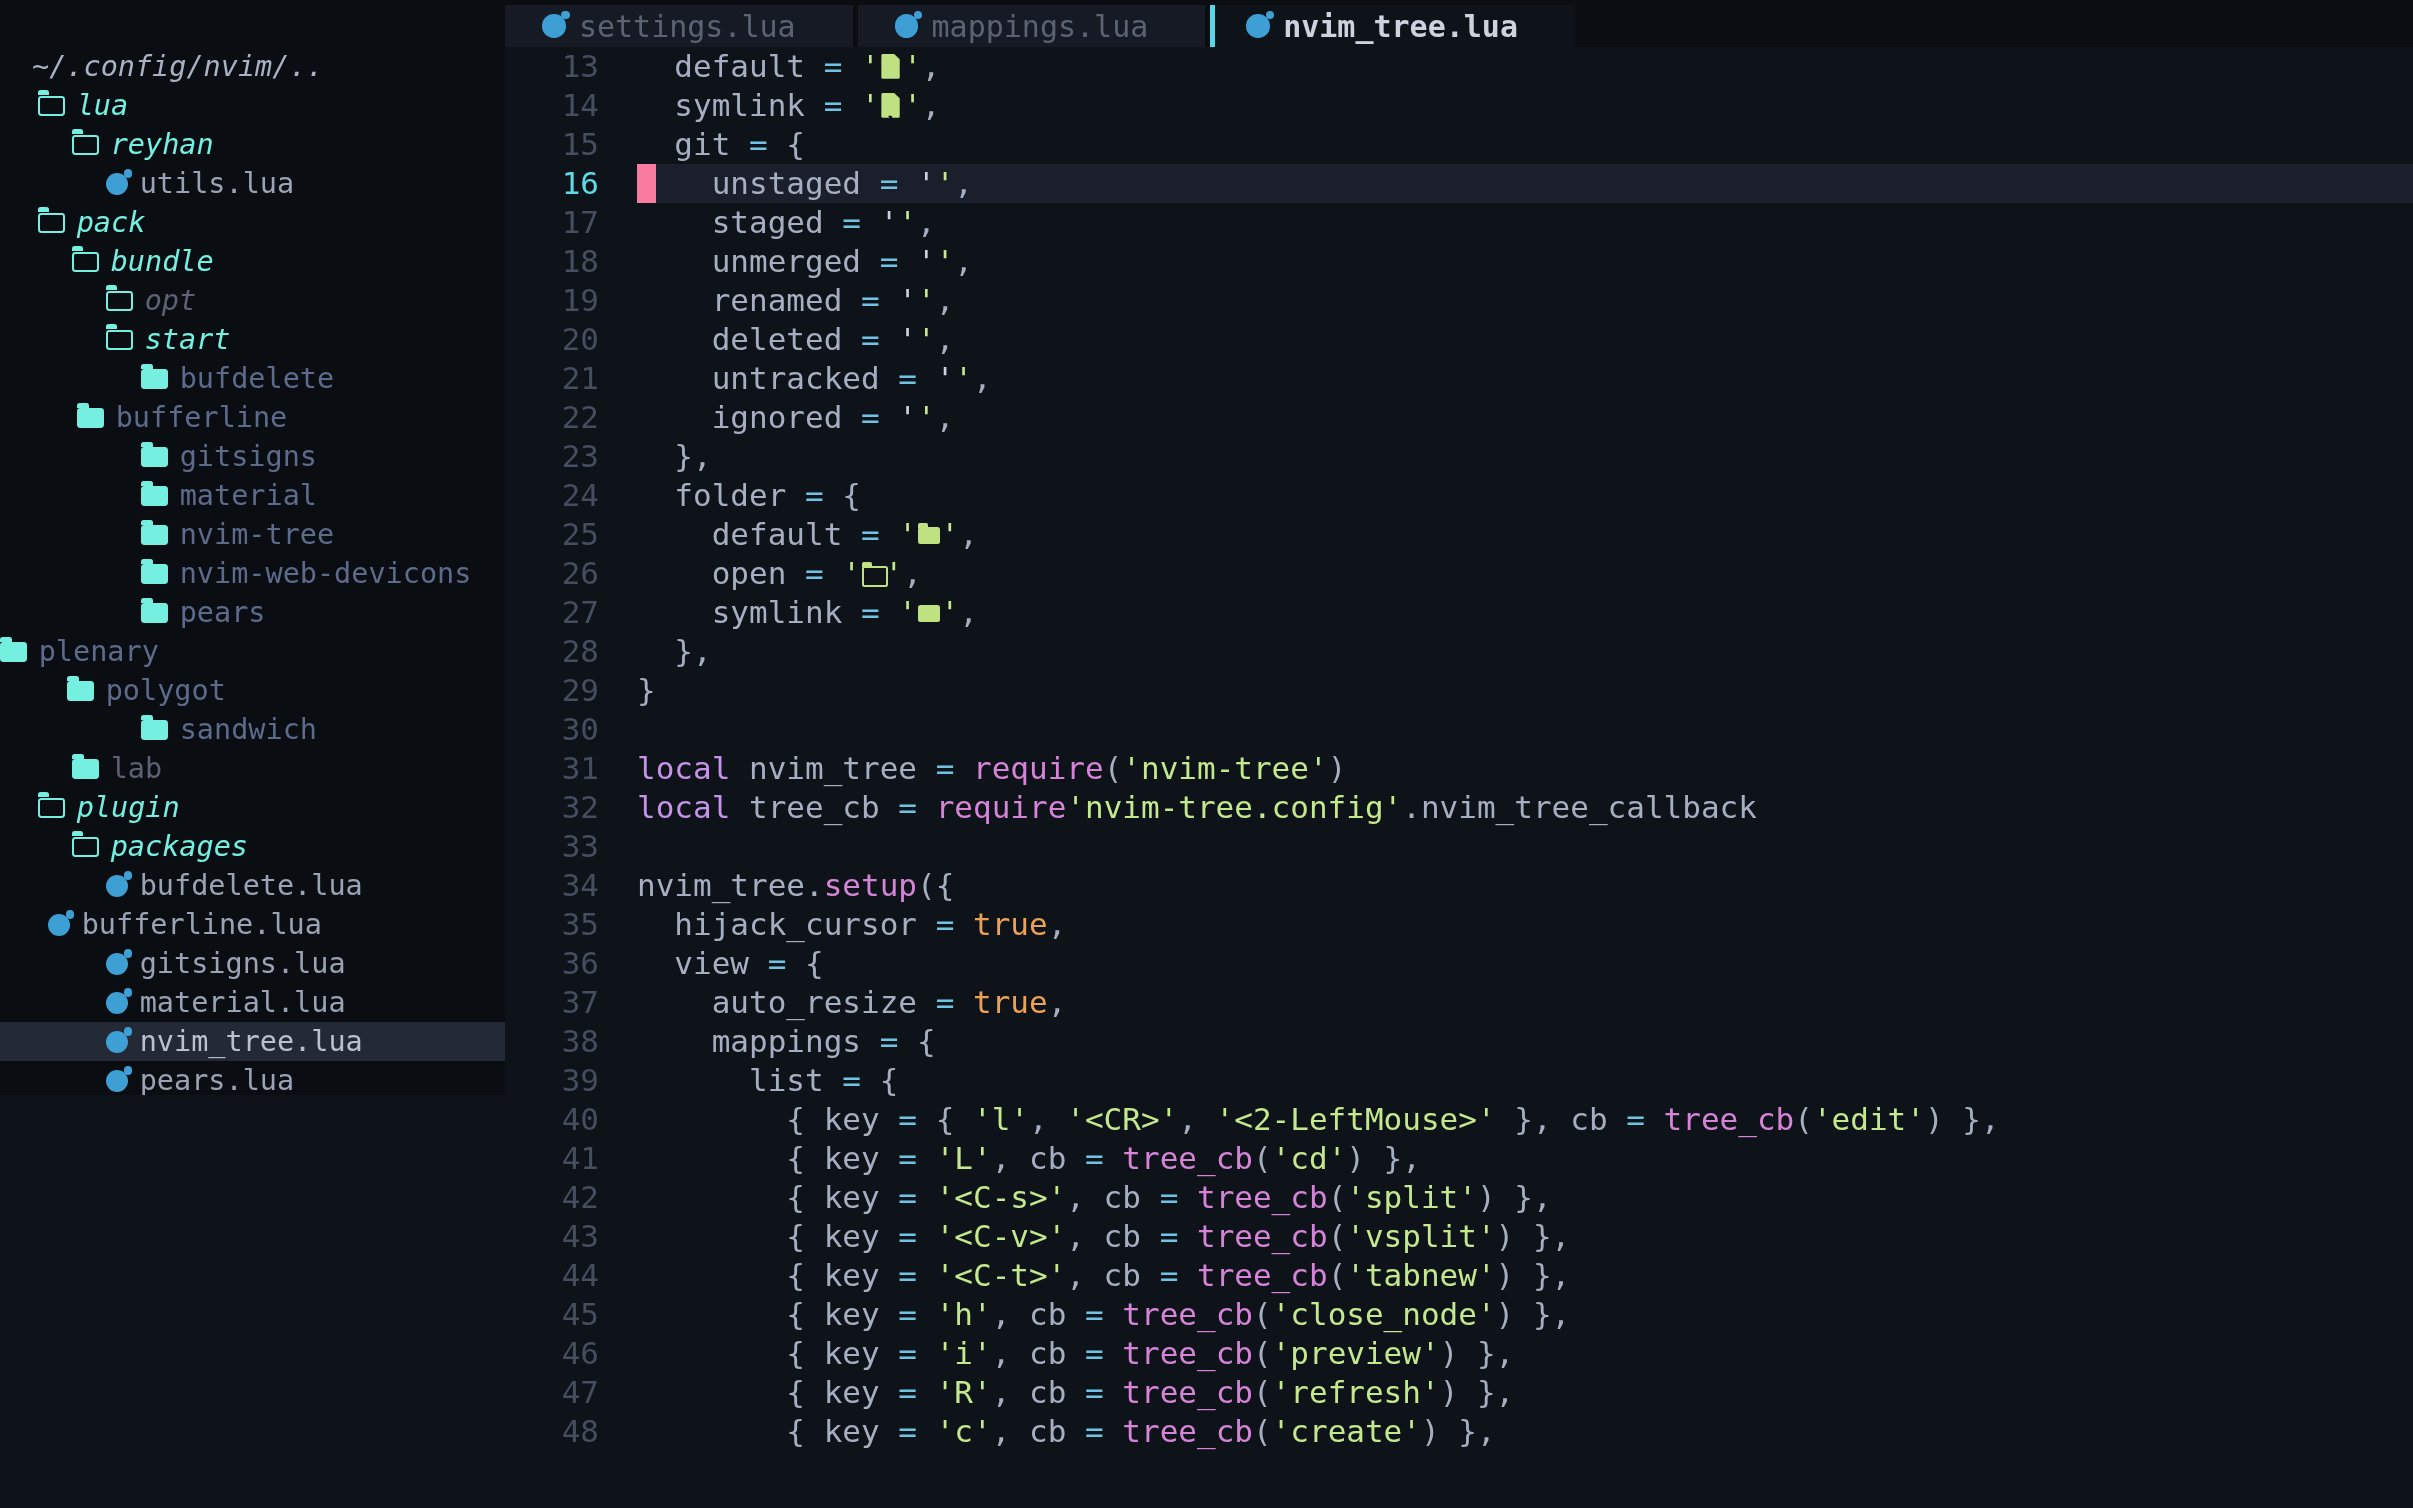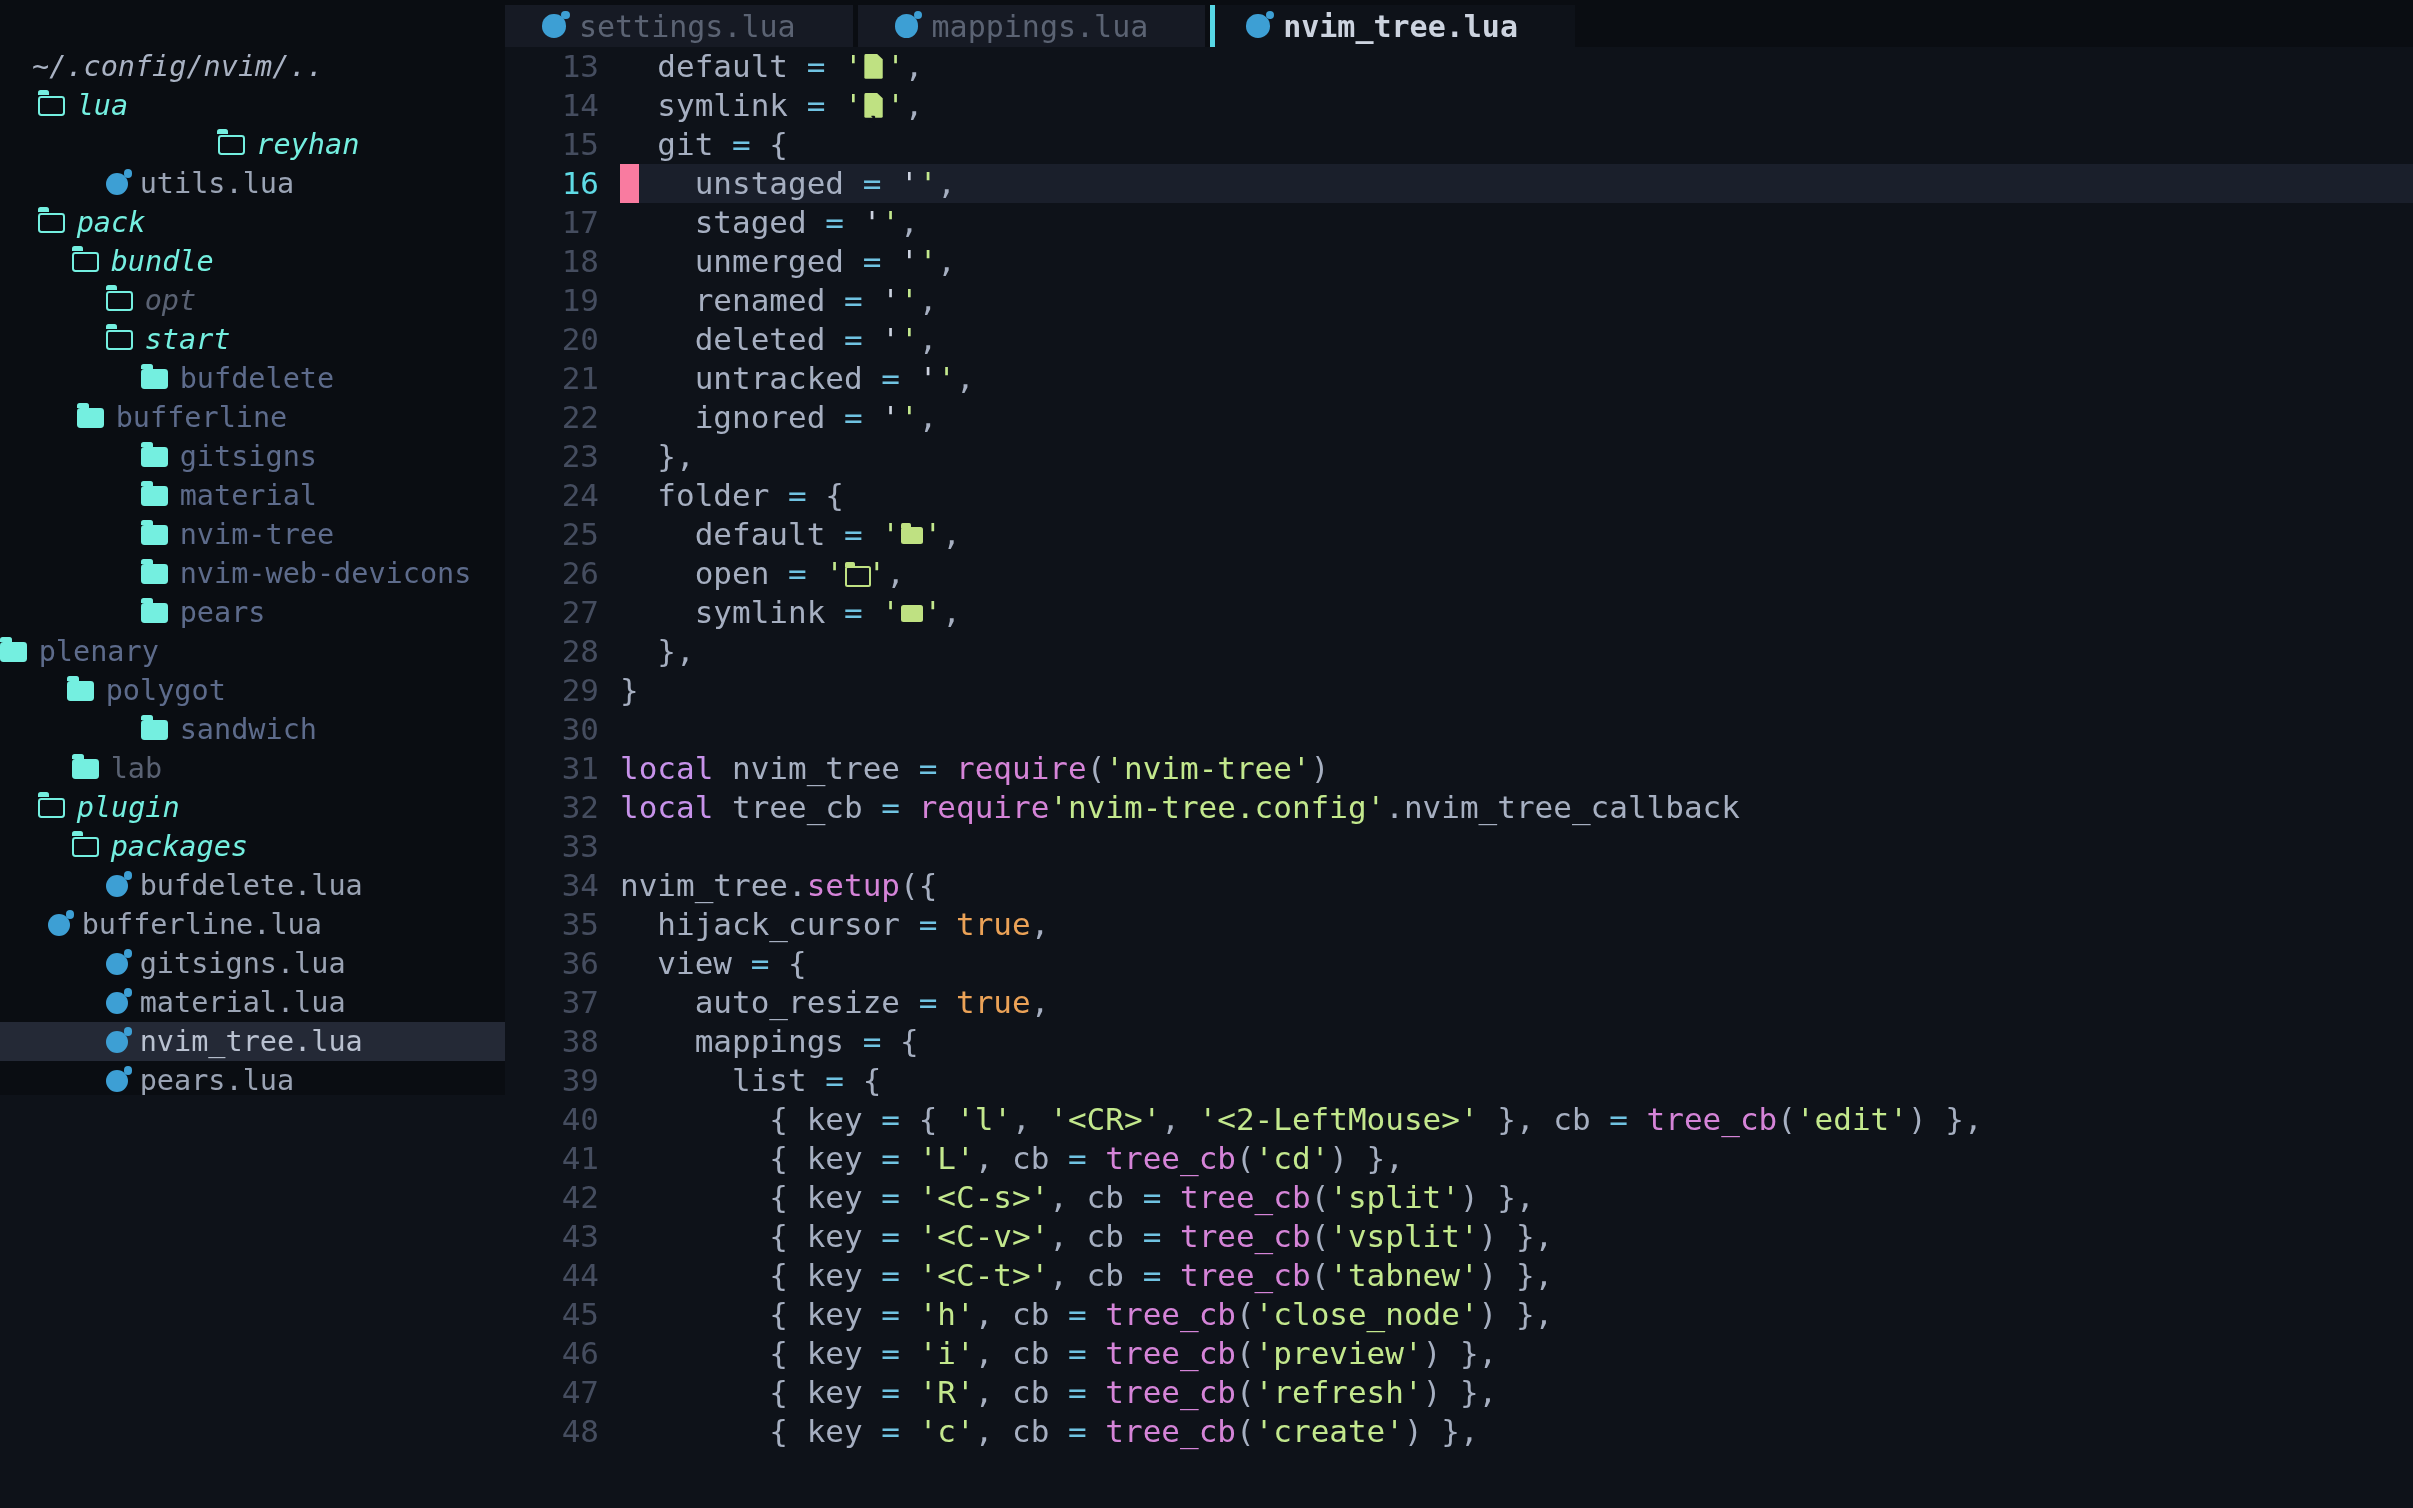--- a/index.html
+++ b/index.html
@@ -58,21 +58,21 @@
   .tab .lua-ico{width:23.5px;height:23.5px;}
   .tab .tab-label{margin-left:13.4px;}
   .tab.active{background:var(--bg-editor);color:var(--tab-fg-active);
     font-weight:bold;border-left:5.9px solid var(--accent-cyan);padding-left:31px;}
 
   
   .code{position:absolute;left:505px;top:47px;right:0;bottom:45px;
     background:var(--bg-editor);overflow:hidden;}
   .crow{display:flex;height:39px;line-height:39px;font-size:31px;white-space:pre;}
   .ln{width:94px;flex:none;text-align:right;color:var(--fg-linenr);}
-  .lt{flex:1;margin-left:21px;position:relative;color:var(--fg-code);}
+  .lt{flex:1;margin-left:38px;position:relative;color:var(--fg-code);}
   .crow.current .ln{color:var(--fg-linenr-active);}
   .crow.current .lt{background:var(--bg-cursorline);}
   .cursor{position:absolute;left:0;top:0;width:19px;height:100%;
     background:var(--cursor-pink);}
   .c-f{color:var(--fg-code);} .c-k{color:var(--purple);} .c-fn{color:var(--pink);}
   .c-o{color:var(--blue-op);} .c-s{color:var(--green);} .c-q{color:var(--white-q);}
   .c-b{color:var(--orange);}
 
   
   .ci{display:inline-block;position:relative;width:23.5px;height:30px;vertical-align:-5px;}
@@ -103,21 +103,21 @@
 
 <div class="app">
 
   <aside class="sidebar">
     <div class="tree-title">~/.config/nvim/..</div>
     <div class="tree" id="tree">
         <div class="trow" style="padding-left: 38px;">
           <span class="ico fold-open"></span>
           <span class="tlabel t-dir">lua</span>
         </div>
-        <div class="trow" style="padding-left: 72px; justify-content: center;">
+        <div class="trow" style="padding-left: 72px;">
           <span class="ico fold-open"></span>
           <span class="tlabel t-dir">reyhan</span>
         </div>
         <div class="trow" style="padding-left: 106px;">
           <span class="ico lua-ico"></span>
           <span class="tlabel t-file">utils.lua</span>
         </div>
         <div class="trow" style="padding-left: 38px;">
           <span class="ico fold-open"></span>
           <span class="tlabel t-dir">pack</span>

